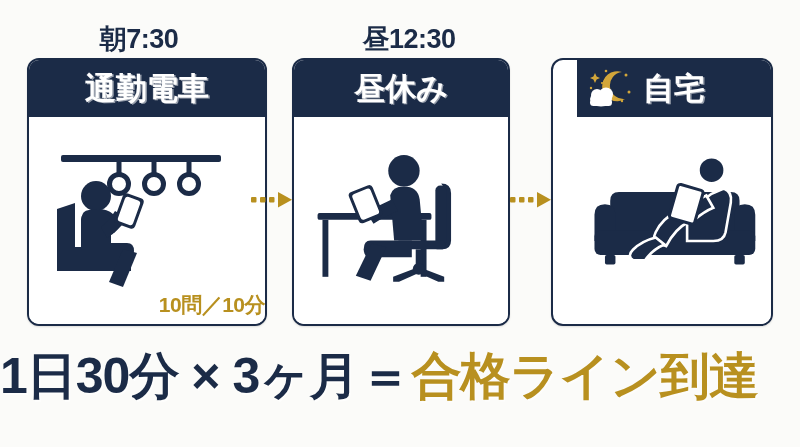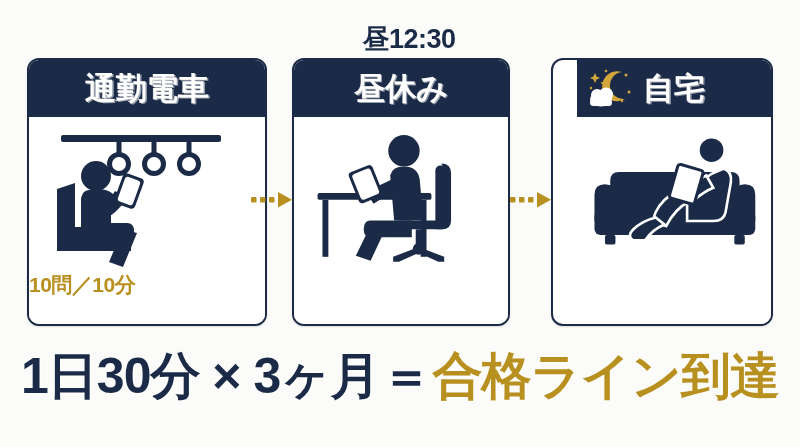--- a/index.html
+++ b/index.html
@@ -73,22 +73,23 @@
     left:9px;top:6px;
     width:48px;height:44px;
   }
 
   .card-body{
     position:relative;
     height:208px;
     background:#ffffff;
     display:flex;
     flex-direction:column;
-    align-items:flex-start;
+    align-items:flex-end;
     justify-content:flex-start;
+    margin-top:20px;
   }
   .art{
     width:100%;
     height:152px;
     display:block;
   }
   .caption{
     font-size:21px;
     font-weight:700;
     color:#b8901f;
@@ -107,21 +108,21 @@
   }
   .connector.a1{left:250px;}
   .connector.a2{left:509px;}
 
   
   .headline{
     position:absolute;
     left:0;
     top:351px;
     width:800px;
-    text-align:center;
+    text-align:left;
     font-size:50px;
     font-weight:700;
     line-height:1;
     white-space:nowrap;
     letter-spacing:-1px;
   }
   .hl-navy{
     color:#1b2b47;
     text-shadow:1.5px 1.5px 0 rgba(255,255,255,.65);
   }
@@ -129,20 +130,21 @@
     color:#b8901f;
     text-shadow:1.5px 1.5px 0 rgba(255,255,255,.45);
   }
   .hl-sep{color:#1b2b47;padding:0 2px;}
 </style>
 </head>
 <body>
 
 <div class="stage">
 
+  <div class="time-label t1">朝7:30</div>
   <div class="time-label t2">昼12:30</div>
 
   <div class="card c1">
     <div class="card-header">
       <span class="card-title">通勤電車</span>
     </div>
     <div class="card-body">
       <svg class="art" viewBox="0 0 224 152">
 
         <rect x="26" y="18" width="160" height="7" rx="2" fill="#1b2b47"></rect>

